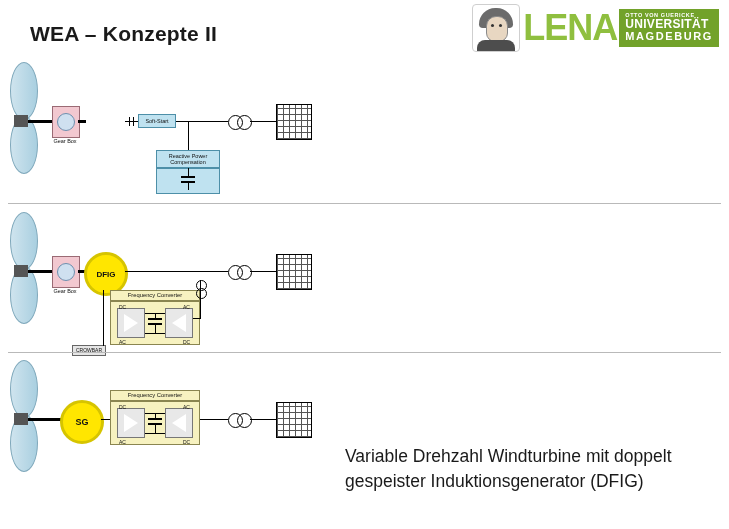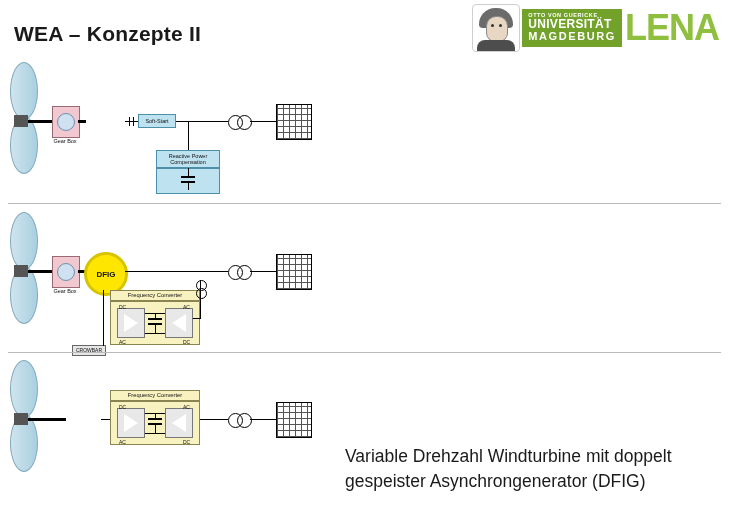--- a/index.html
+++ b/index.html
@@ -11,21 +11,21 @@
     width: 729px;
     height: 529px;
     position: relative;
     font-family: "Liberation Sans", sans-serif;
     overflow: hidden;
   }
 
   
   #slide-title {
     position: absolute;
-    left: 14px;
+    left: 30px;
     top: 22px;
     font-size: 21px;
     font-weight: bold;
     color: #1a1a1a;
     letter-spacing: 0.2px;
   }
 
   #logo-block {
     position: absolute;
     right: 10px;
@@ -301,26 +301,26 @@
 <div id="slide-title">WEA – Konzepte II</div>
 
 <div id="logo-block">
   <div id="logo-face">
     <div class="hair"></div>
     <div class="head"></div>
     <div class="eye-l"></div>
     <div class="eye-r"></div>
     <div class="collar"></div>
   </div>
+  <div id="logo-lena">LENA</div>
   <div id="logo-uni">
     <div class="l1">OTTO VON GUERICKE</div>
     <div class="l2">UNIVERSITÄT</div>
     <div class="l3">MAGDEBURG</div>
   </div>
-  <div id="logo-lena">LENA</div>
 </div>
 
 <div class="row row-1">
   <div class="diagram">
 
     <div class="blade-tower">
       <div class="blade" style="left:2px; top:0px; width:26px; height:56px; transform:rotate(0deg);"></div>
       <div class="blade" style="left:2px; top:54px; width:26px; height:56px; transform:rotate(0deg);"></div>
     </div>
     <div class="nacelle" style="left:14px; top:53px; width:14px; height:12px;"></div>
@@ -418,35 +418,36 @@
     <div class="small-ring" style="left:196px; top:68px;"></div>
     <div class="small-ring" style="left:196px; top:76px;"></div>
 
     <div class="trafo-ring" style="left:228px; top:53px;"></div>
     <div class="trafo-ring" style="left:237px; top:53px;"></div>
     <div class="wire h" style="left:250px; top:59px; width:26px;"></div>
 
     <div class="grid-box" style="left:276px; top:42px;"></div>
   </div>
 
-  <div class="caption" id="caption-2">Variable Drehzahl Windturbine mit doppelt gespeister Asynchrongenerator (DFIG)</div>
+  <div class="caption" id="caption-2">Variable Drehzahl Windturbine mit doppelt gespeister Induktionsgenerator (DFIG)</div>
 </div>
 
 <div class="divider" id="divider-2"></div>
 
 <div class="row row-3">
   <div class="diagram">
 
     <div class="blade-tower">
       <div class="blade" style="left:2px; top:0px; width:26px; height:56px;"></div>
       <div class="blade" style="left:2px; top:54px; width:26px; height:56px;"></div>
     </div>
     <div class="nacelle" style="left:14px; top:53px; width:14px; height:12px;"></div>
     <div class="shaft" style="left:28px; top:58px; width:38px;"></div>
 
+    <div class="gen" style="left:60px; top:40px;">SG</div>
 
     <div class="wire h" style="left:101px; top:59px; width:9px;"></div>
 
     <div class="fc-title" style="left:110px; top:30px; width:90px; height:11px;">Frequency Converter</div>
     <div class="yellow-box" style="left:110px; top:41px; width:90px; height:44px;"></div>
 
     <div class="conv" style="left:117px; top:48px; width:28px; height:30px;">
       <div class="tri right"></div>
     </div>
     <div class="conv" style="left:165px; top:48px; width:28px; height:30px;">

